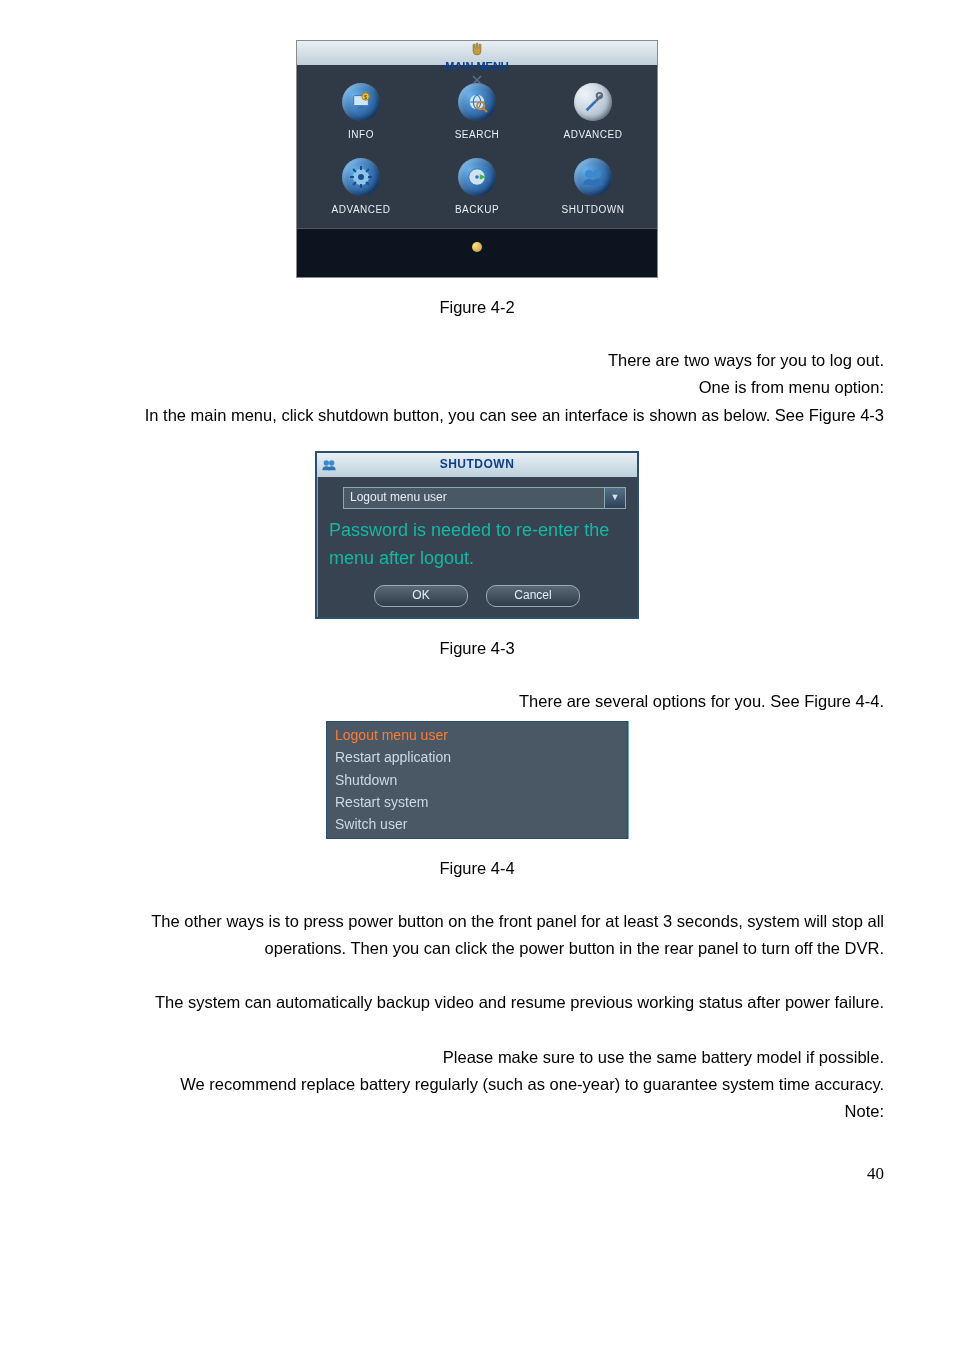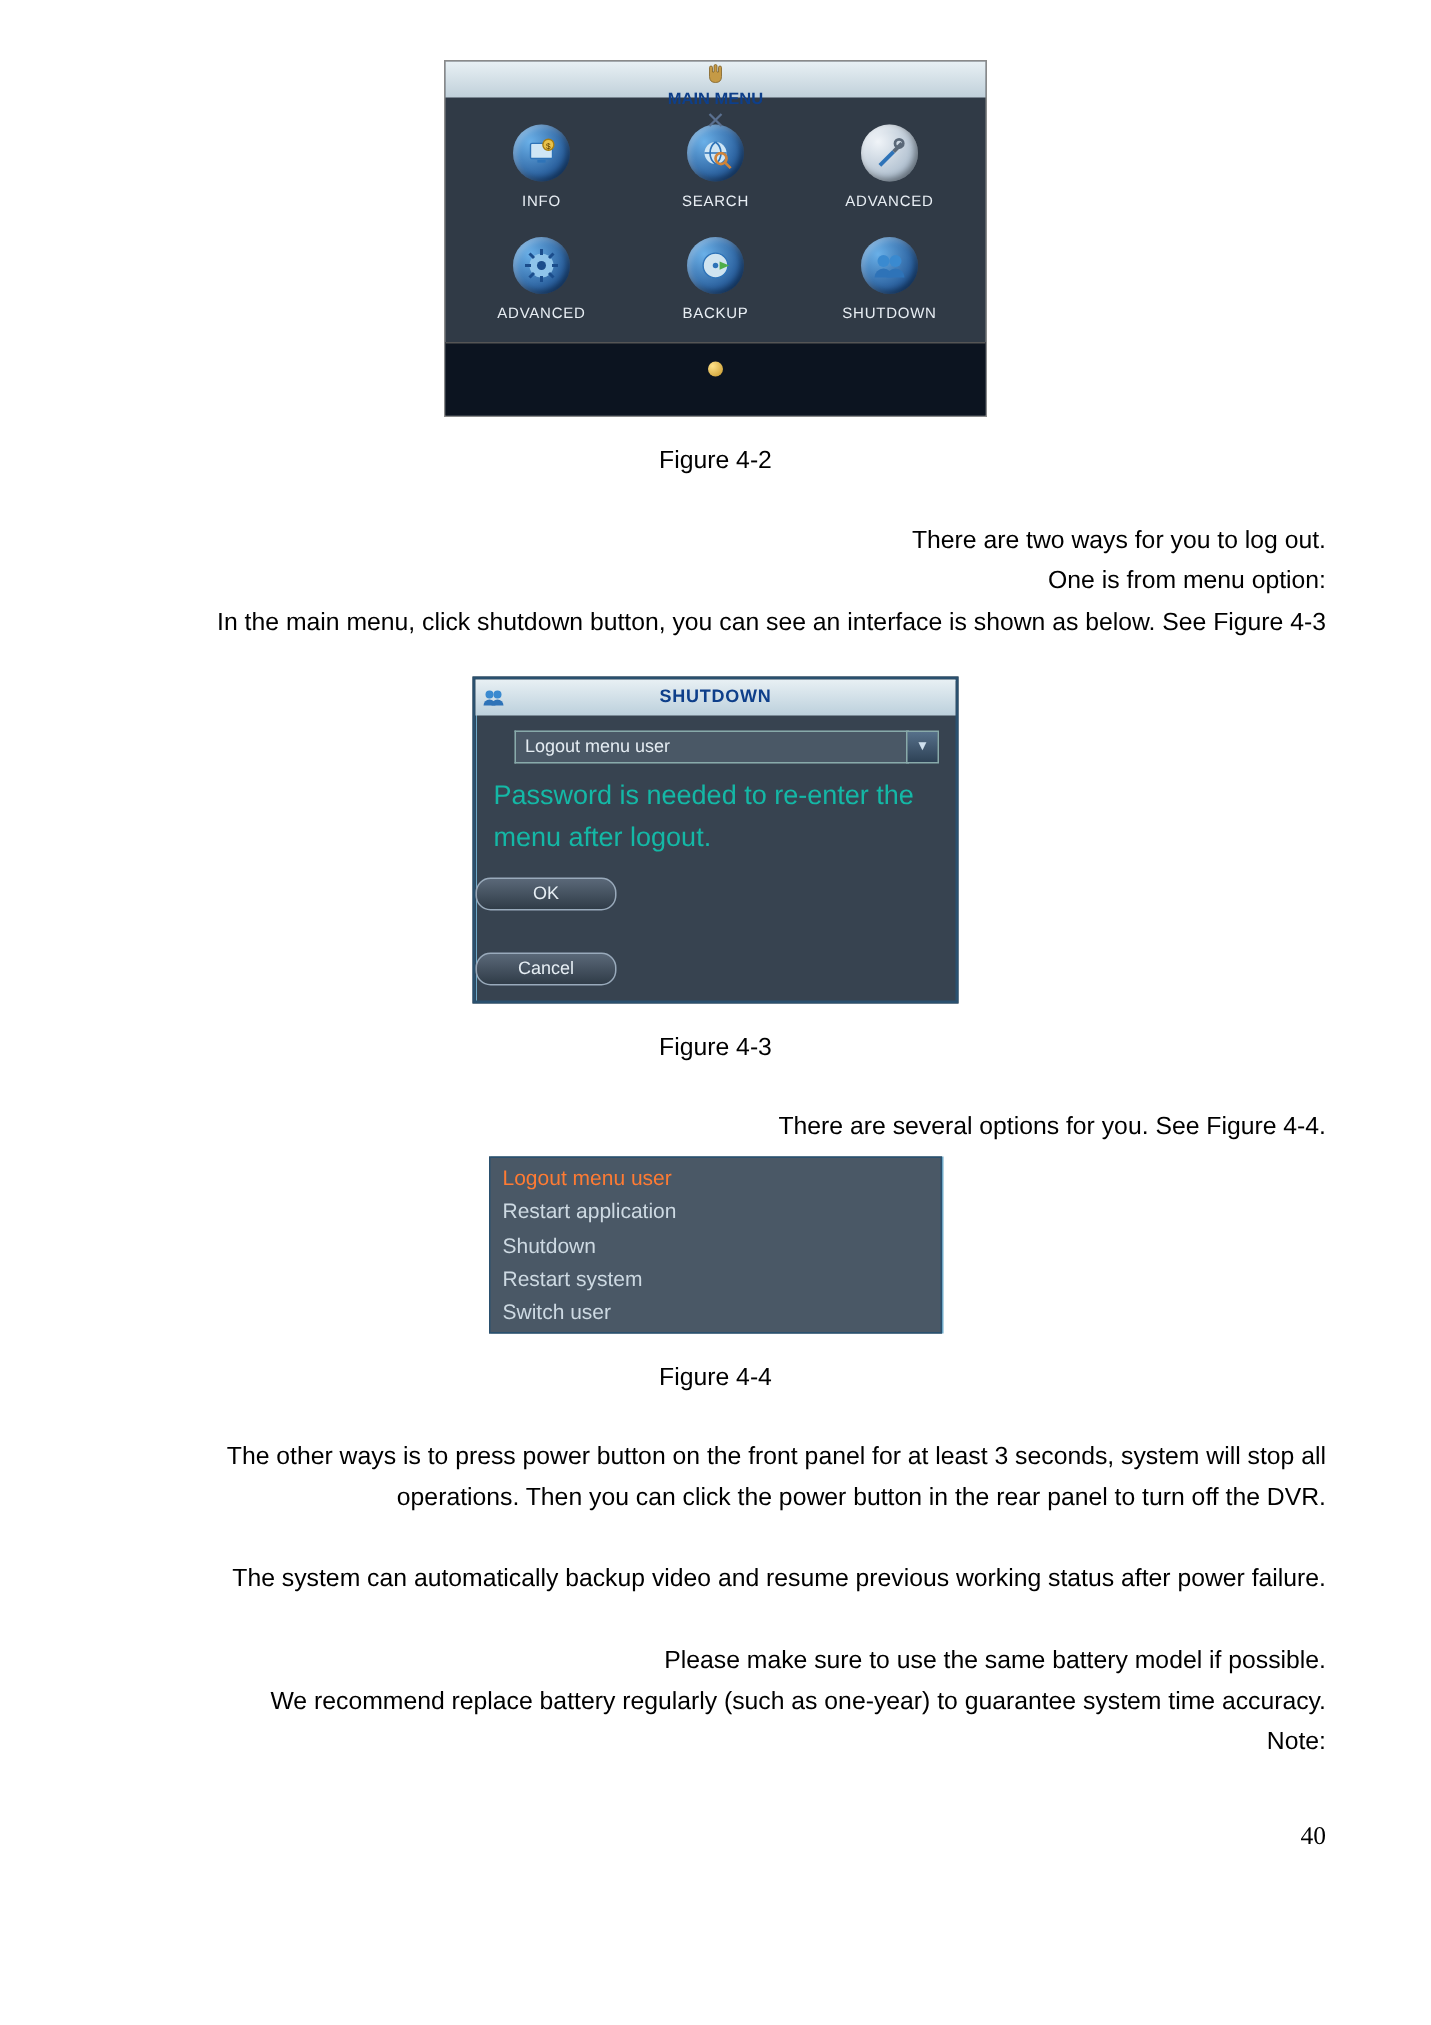--- a/index.html
+++ b/index.html
@@ -99,21 +99,21 @@
     position:absolute; right:-20px; top:-1px;
     width:20px; height:20px; border:1px solid #8aa;
     background: linear-gradient(to bottom,#56708a,#2e4256);
     display:flex; align-items:center; justify-content:center;
     color:#cfe0ee; font-size:9px;
   }
   .sd-msg{
     color:#14b8a6; font-size:18px; margin-top:8px; line-height:1.55;
   }
   .sd-btns{
-    display:flex; justify-content:center; gap:28px; padding:6px 0 10px 0;flex-direction:column;
+    display:flex; justify-content:center; gap:18px; padding:6px 0 10px 0;
   }
   .sd-btn{
     width:92px; height:20px; border:1px solid #9ab; border-radius:10px;
     background: linear-gradient(to bottom,#5a6878,#303c48);
     color:#e6eef4; font-size:12px;
     display:flex; align-items:center; justify-content:center;
   }
   
   .optlist{
     width: 300px; margin: 6px auto 0 auto;

